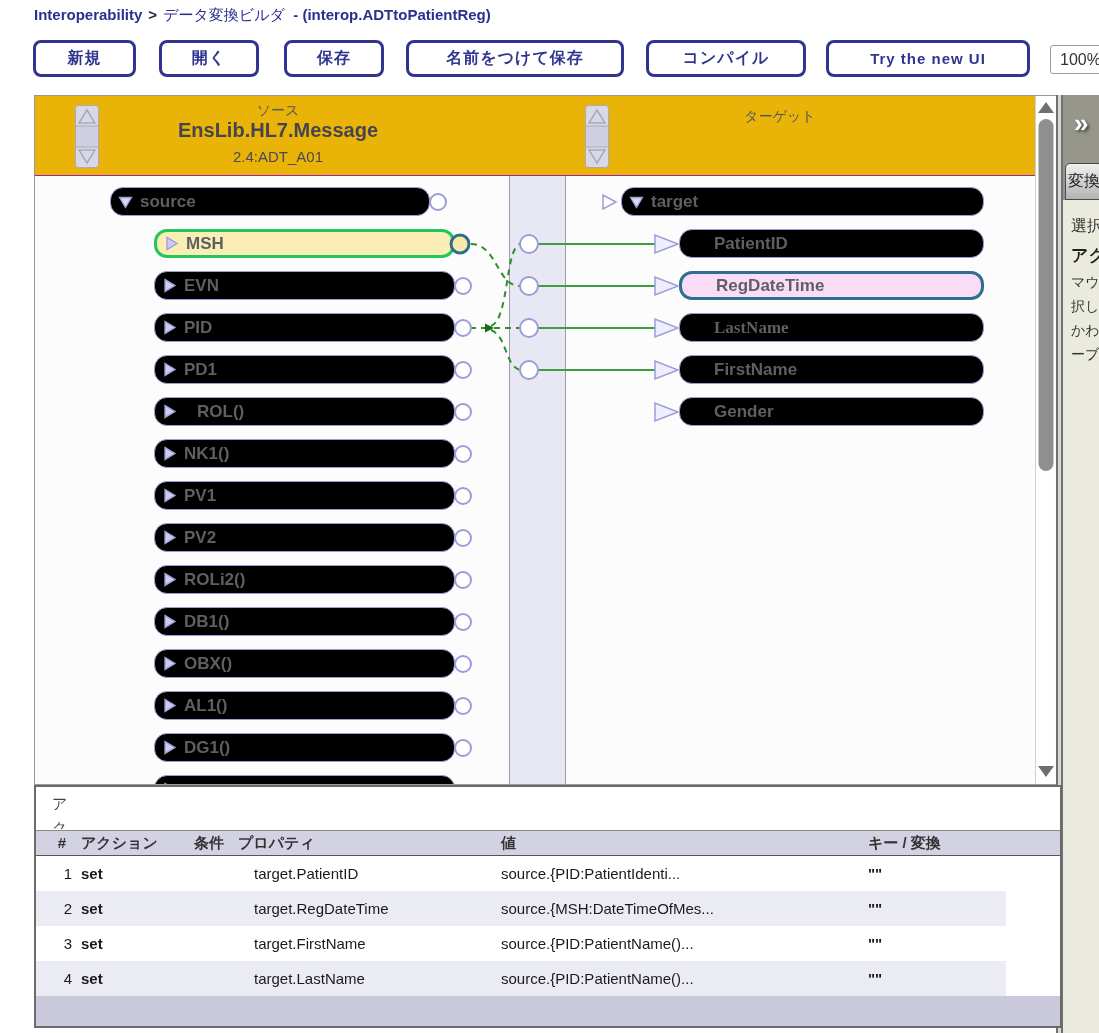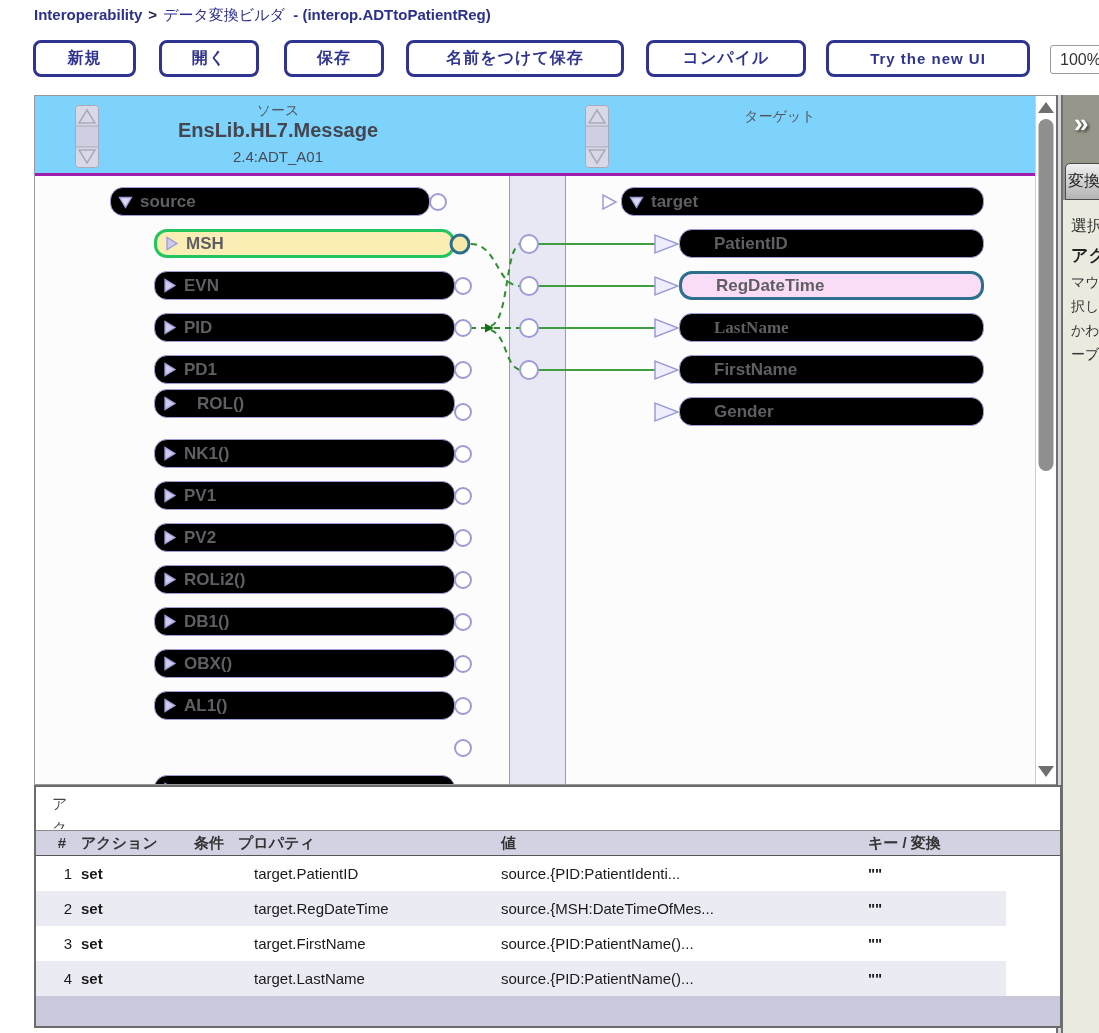--- a/index.html
+++ b/index.html
@@ -16,22 +16,22 @@
         font-size:16px;display:flex;align-items:center;justify-content:center;cursor:pointer;
         letter-spacing:1px;}
   .zoombox{position:absolute;top:45px;height:29px;box-sizing:border-box;background:#fff;
         border:1.5px solid #9a9aa2;border-radius:3px;color:#333;font-size:16px;
         display:flex;align-items:center;padding-left:9px;}
   
   .dpanel{position:absolute;left:8px;top:95px;width:1022px;height:688px;background:#fcfcfd;
         border:1px solid #98989f;box-sizing:content-box;overflow:hidden;}
   .midband{position:absolute;left:474px;top:80px;width:57px;height:608px;background:#e8e8f5;
         border-left:1px solid #9b9bab;border-right:1px solid #9b9bab;box-sizing:border-box;}
-  .hband{position:absolute;left:0;top:0;width:1000px;height:80px;background:#7dd3fc;
-        border-bottom:3px solid #a21caf;box-sizing:border-box;}
+  .hband{position:absolute;left:0;top:0;width:1000px;height:80px;background:#eab308;
+        border-bottom:1px solid #a21caf;box-sizing:border-box;}
   .hkind{position:absolute;font-size:14px;color:#55555f;text-align:center;width:300px;}
   .hclass{position:absolute;font-size:20px;font-weight:bold;color:#454550;text-align:center;width:420px;}
   .hschema{position:absolute;font-size:15px;color:#4a4a55;text-align:center;width:300px;}
   
   .node{position:absolute;height:29px;box-sizing:border-box;background:#000000;
         border:1.5px solid #9c9cd8;border-radius:13px;display:flex;align-items:center;
         font-size:17px;font-weight:bold;color:#5f5f63;cursor:pointer;}
   .node .nlabel{white-space:nowrap;}
   .src-parent{left:75px;width:320px;padding-left:7px;gap:7px;}
   .src-child{left:119px;width:301px;padding-left:7px;gap:7px;}
@@ -142,21 +142,21 @@
           <polygon points="3,1.5 3,13.5 13,7.5"></polygon>
         </svg>
       <span class="nlabel">PID</span>
     </div>
     <div class="node src-child" style="top:259px;">
       <svg class="tri" width="15" height="15">
           <polygon points="3,1.5 3,13.5 13,7.5"></polygon>
         </svg>
       <span class="nlabel">PD1</span>
     </div>
-    <div class="node src-child" style="top:293px;gap:20px;">
+    <div class="node src-child" style="top:301px;gap:20px;">
       <svg class="tri" width="15" height="15">
           <polygon points="3,1.5 3,13.5 13,7.5"></polygon>
         </svg>
       <span class="nlabel">ROL()</span>
     </div>
     <div class="node src-child" style="top:343px;">
       <svg class="tri" width="15" height="15">
           <polygon points="3,1.5 3,13.5 13,7.5"></polygon>
         </svg>
       <span class="nlabel">NK1()</span>
@@ -189,20 +189,26 @@
       <svg class="tri" width="15" height="15">
           <polygon points="3,1.5 3,13.5 13,7.5"></polygon>
         </svg>
       <span class="nlabel">OBX()</span>
     </div>
     <div class="node src-child" style="top:595px;">
       <svg class="tri" width="15" height="15">
           <polygon points="3,1.5 3,13.5 13,7.5"></polygon>
         </svg>
       <span class="nlabel">AL1()</span>
+    </div>
+    <div class="node src-child" style="top:637px;">
+      <svg class="tri" width="15" height="15">
+          <polygon points="3,1.5 3,13.5 13,7.5"></polygon>
+        </svg>
+      <span class="nlabel">DG1()</span>
     </div>
     <div class="node src-child" style="top:679px;">
       <svg class="tri" width="15" height="15">
           <polygon points="3,1.5 3,13.5 13,7.5"></polygon>
         </svg>
     </div>
 
     <div class="node tgt-parent" style="top:91px;">
       <svg class="tri-down" width="15" height="15">
           <polygon points="1.5,3.5 13.5,3.5 7.5,13.5"></polygon>

